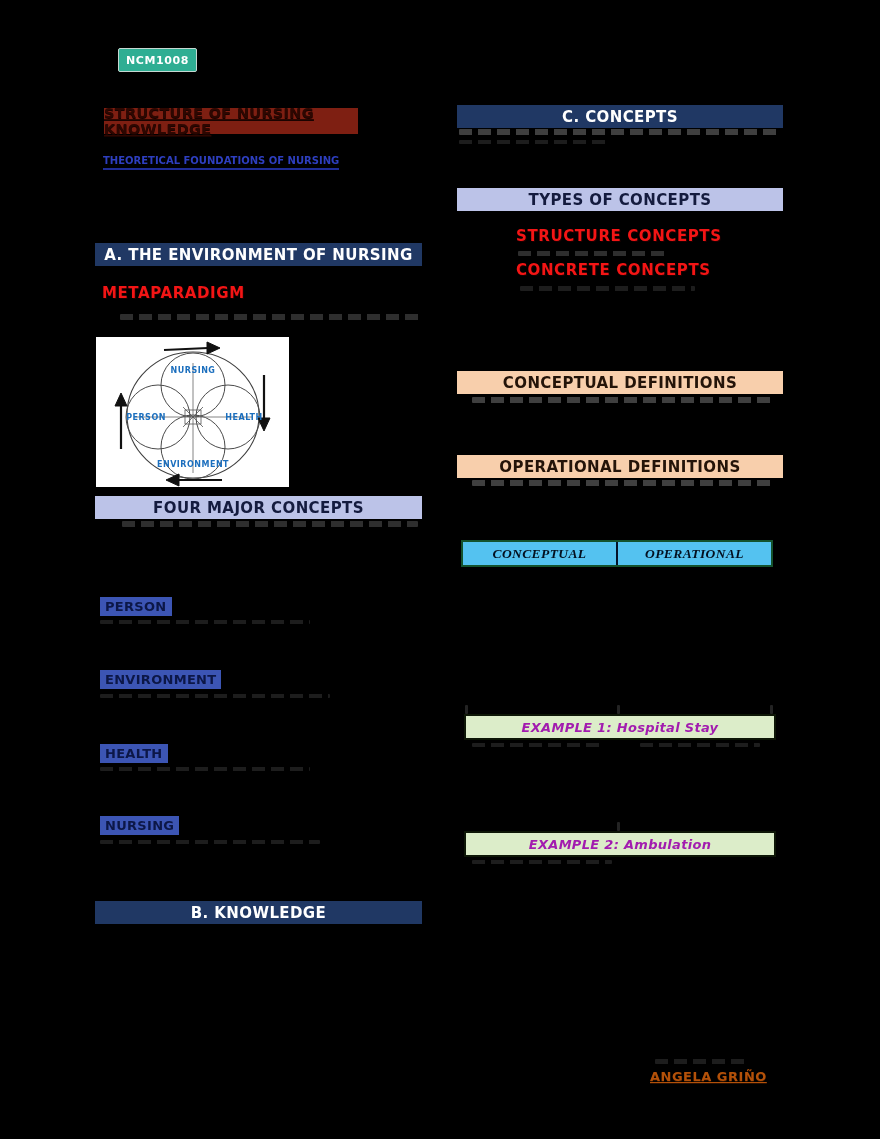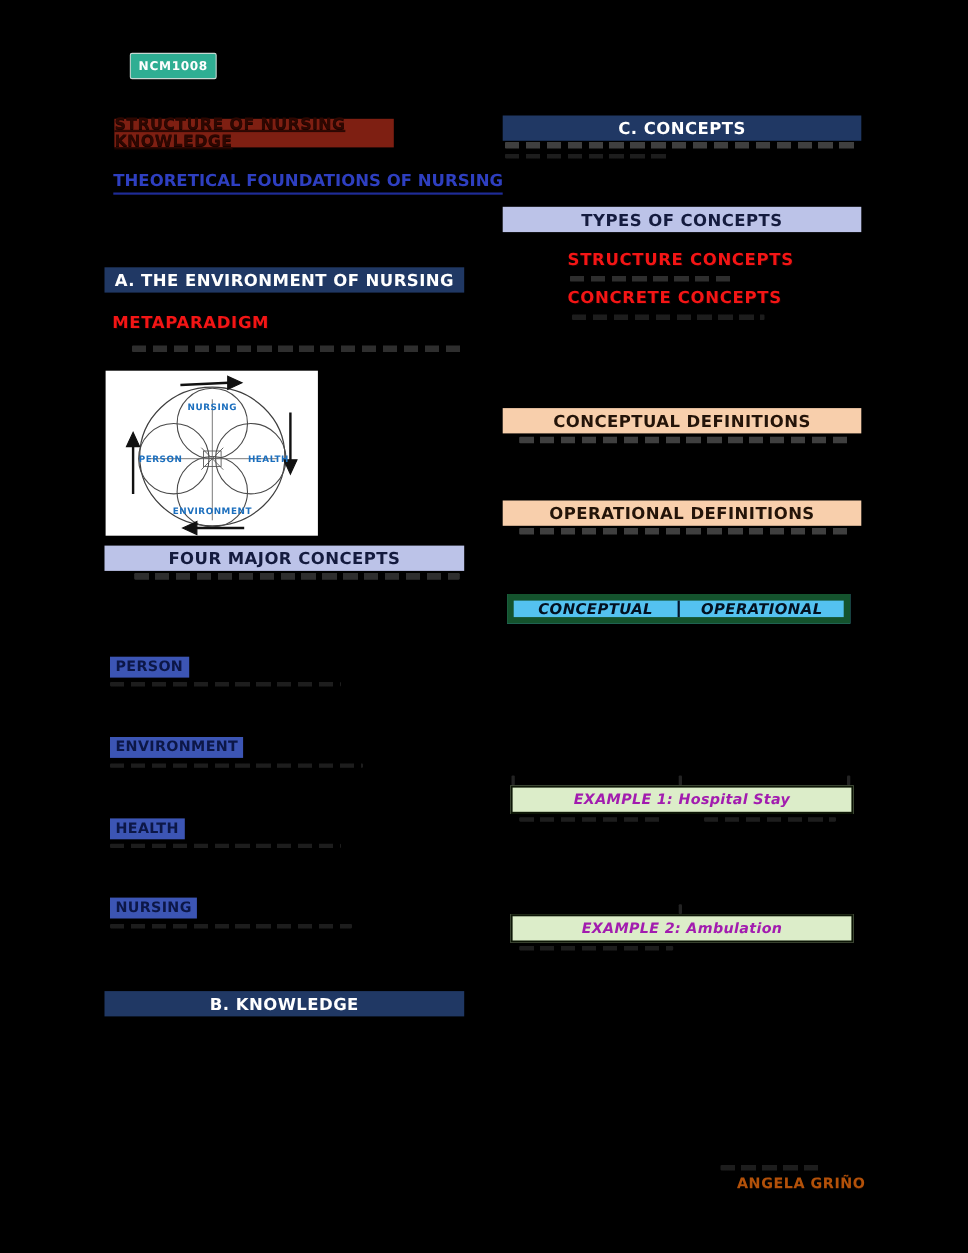--- a/index.html
+++ b/index.html
@@ -20,21 +20,21 @@
   .main-title{
     left:104px;top:108px;width:254px;height:26px;
     background:var(--darkred,#7e1f12);color:#2d0701;
     font-size:14.5px;font-weight:bold;letter-spacing:.3px;
     display:flex;align-items:center;justify-content:center;
     text-shadow:0 1px 0 #1a0300;
     text-decoration:underline;
   }
   .subtitle{
     left:103px;top:155px;
-    color:var(--subtitleblue,#2e3fc0);font-size:15px;font-weight:bold;
+    color:var(--subtitleblue,#2e3fc0);font-size:10px;font-weight:bold;
     border-bottom:2px solid #1f2c97;padding-bottom:2px;letter-spacing:0;
   }
   
   .bar{
     height:23px;display:flex;align-items:center;justify-content:center;
     font-weight:bold;font-size:15px;letter-spacing:.4px;
   }
   .bar.navy{background:var(--navy,#203864);color:#fff;}
   .bar.peri{background:var(--periwinkle,#bcc3e8);color:#141b3e;}
   .bar.peach{background:var(--peach,#f8cfac);color:#241409;}
@@ -49,38 +49,38 @@
   .blue-label{
     background:var(--royal,#3c55b4);color:#0c1747;
     font-size:13px;font-weight:bold;letter-spacing:.3px;
     padding:2px 5px;display:inline-block;
   }
   
   .diagram-box{left:96px;top:337px;width:193px;height:150px;background:#fff;}
   
   .cmp-table{
     left:461px;top:540px;width:312px;height:27px;display:flex;
-    border:6px solid #14532d;background:var(--cyan,#54c2f0);box-sizing:border-box;
+    border:2px solid #14532d;background:var(--cyan,#54c2f0);box-sizing:border-box;font-family:Liberation Serif, serif;
   }
   .cmp-cell{
     flex:1;display:flex;align-items:center;justify-content:center;
     font-size:13.5px;font-weight:bold;font-style:italic;color:#03101f;letter-spacing:.4px;
   }
   .cmp-cell + .cmp-cell{border-left:2px solid #041229;}
   
   .example-bar{
     left:464px;width:308px;height:22px;
     background:var(--green,#dcedc9);border:2px solid #0d1606;box-sizing:content-box;
     display:flex;align-items:center;justify-content:center;
     font-size:13px;font-weight:bold;font-style:italic;color:#a21caf;letter-spacing:.3px;
   }
   
   .credit{
-    left:670px;top:1069px;color:var(--orange,#b35109);
-    font-size:13px;font-weight:bold;letter-spacing:.5px;text-shadow:0 1px 0 #2a1000;
+    left:650px;top:1069px;color:var(--orange,#b35109);
+    font-size:13px;font-weight:bold;letter-spacing:.5px;text-shadow:0 1px 0 #2a1000;text-decoration:underline;
   }
   
   .ghost{
     position:absolute;border-radius:1px;
     background:repeating-linear-gradient(90deg,var(--g,#3f3f3f) 0 13px,transparent 13px 19px);
   }
   .ghost.dim{--g:#1d1d1d;}
   .ghost.mid{--g:#2e2e2e;}
   .ghost.v{background:#232323;}
   svg text{font-family:"DejaVu Sans","Liberation Sans",sans-serif;}

